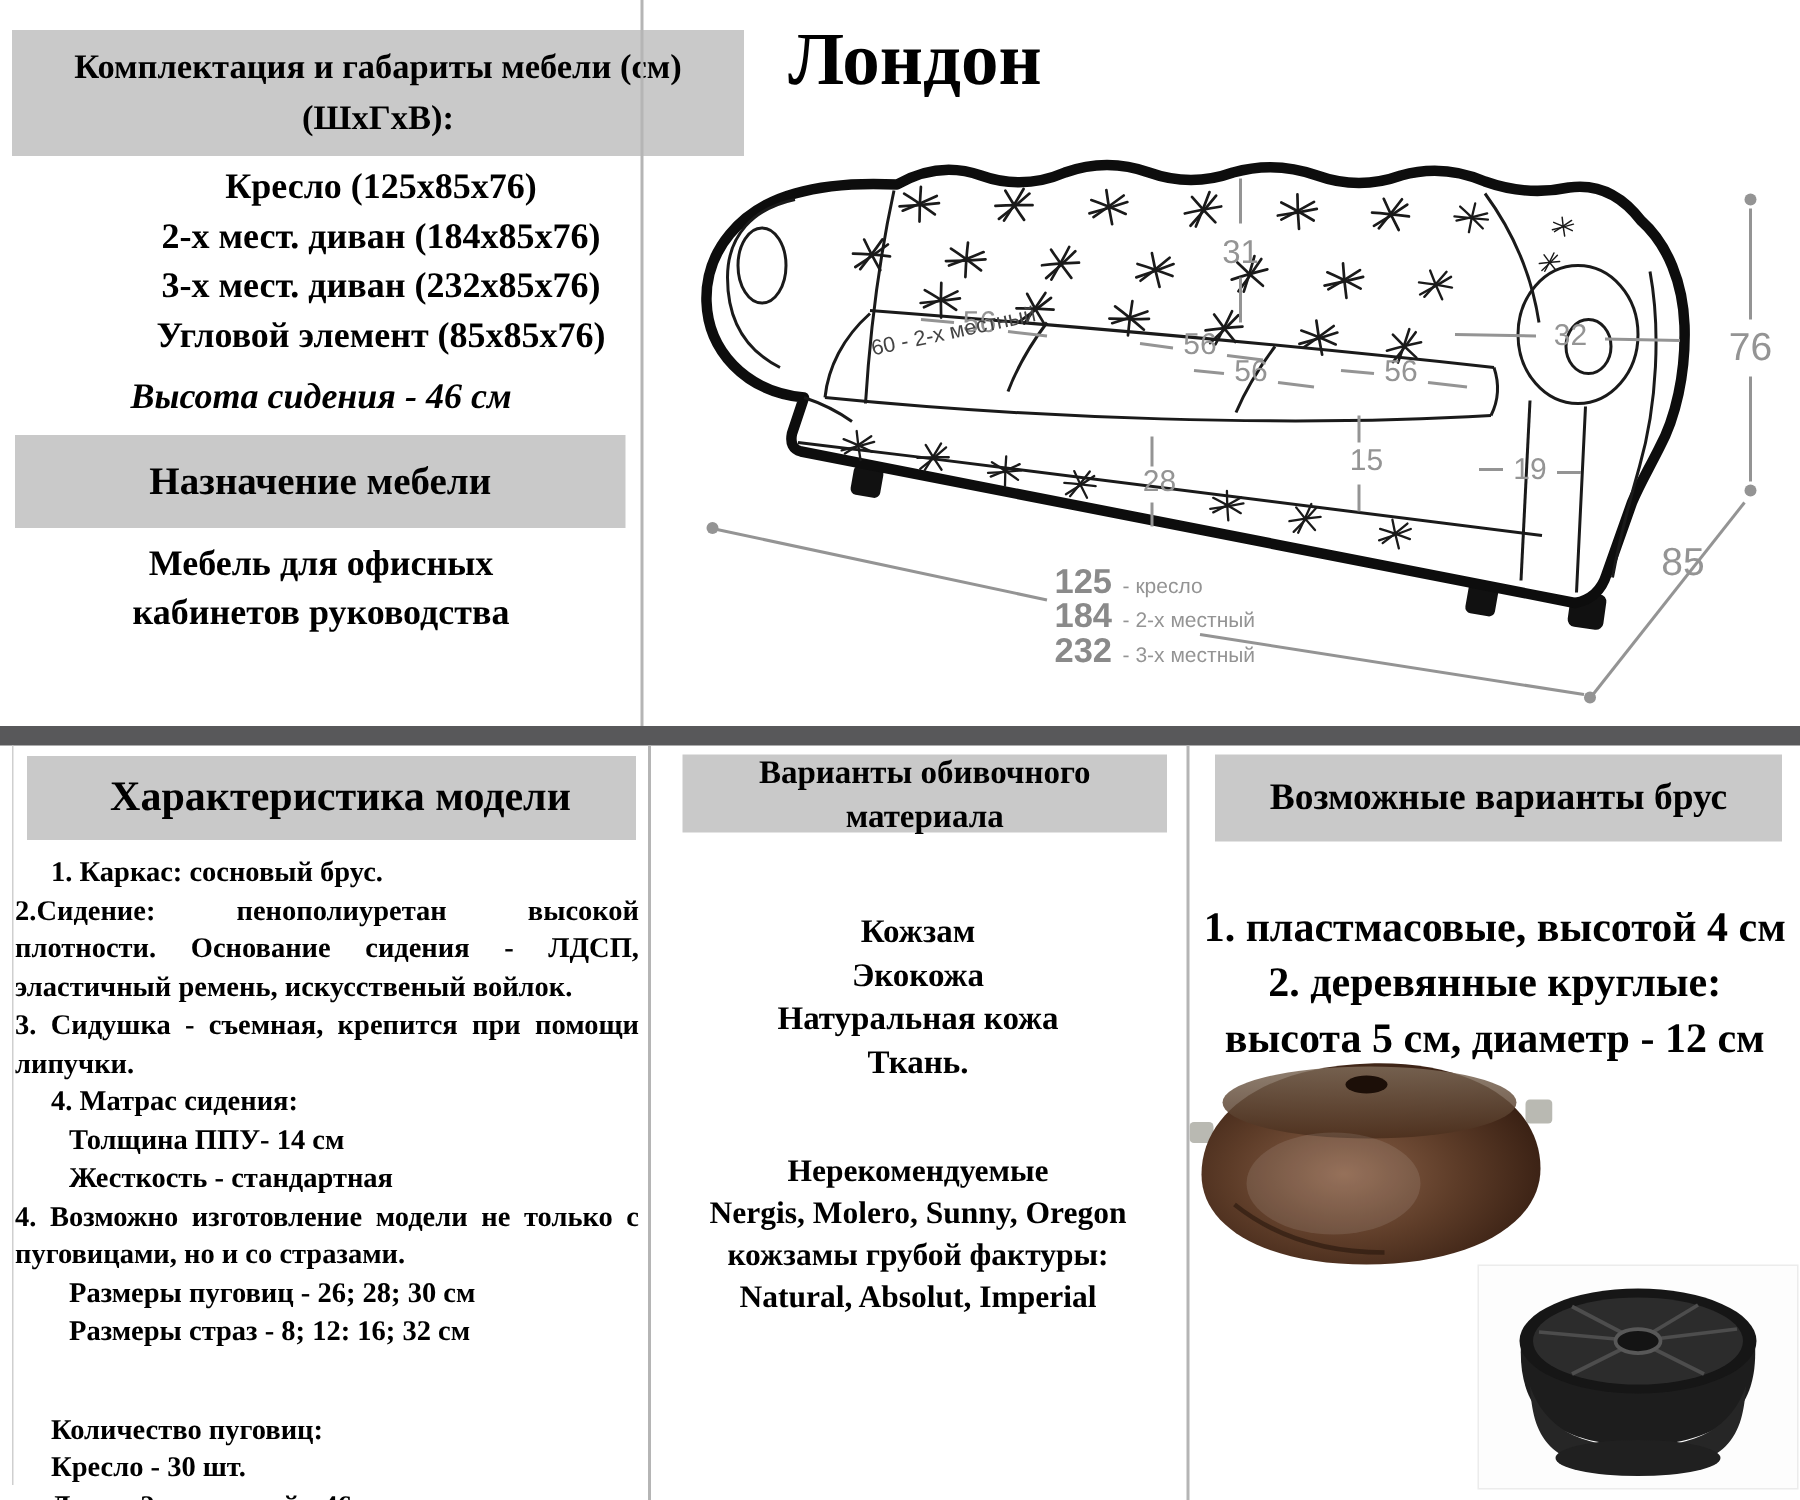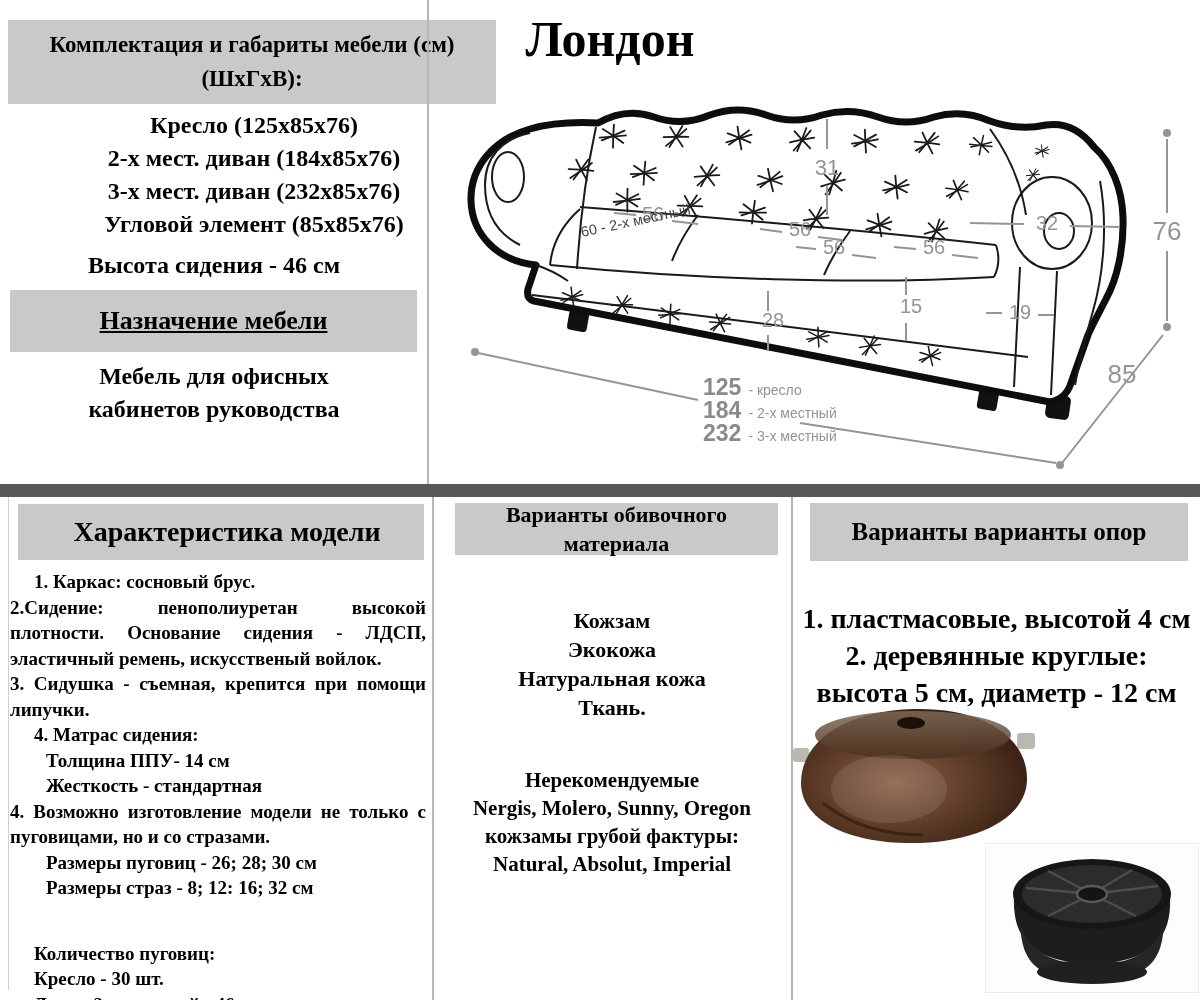--- a/index.html
+++ b/index.html
@@ -8,22 +8,22 @@
   .abs{position:absolute;}
   .graybox{background:#c9c9c9;display:flex;align-items:center;justify-content:center;
            text-align:center;font-weight:bold;}
   .centered{text-align:center;font-weight:bold;}
   .vline{background:#b5b5b5;width:2px;}
   .hband{background:#58585a;}
   .edge{background:#cfcfcf;width:1px;}
   
   .spec-header{left:8px;top:20px;width:412px;height:84px;font-size:23px;line-height:34px;padding:0 38px;box-sizing:content-box;}
   .spec-list{left:0;top:109px;width:508px;font-size:24px;line-height:33px;}
-  .seat-height{left:0;top:252px;width:428px;font-size:24px;}
-  .purpose-header{left:10px;top:290px;width:407px;height:62px;font-size:26px;text-decoration:underline;}
+  .seat-height{left:0;top:252px;width:428px;font-size:24px;font-style:italic;}
+  .purpose-header{left:10px;top:290px;width:407px;height:62px;font-size:26px;}
   .purpose-text{left:24px;top:360px;width:380px;font-size:24px;line-height:33px;}
   .purpose-text .inner{width:312px;margin:0 auto;}
   .main-title{left:430px;top:10px;width:360px;font-size:50px;font-weight:bold;text-align:center;}
   
   .char-header{left:18px;top:504px;width:394px;height:56px;font-size:28px;padding-left:12px;}
   .char-body{left:10px;top:569px;width:416px;font-size:19px;font-weight:bold;line-height:25.5px;}
   .char-body p{margin:0;}
   .char-body p.just{text-align:justify;}
   .char-body p.ind1{padding-left:24px;}
   .char-body p.ind2{padding-left:36px;}
@@ -231,21 +231,21 @@
     <div>Ткань.</div>
   </div>
   <div class="abs centered uph-note">
     <div>Нерекомендуемые</div>
     <div>Nergis, Molero, Sunny, Oregon</div>
     <div>кожзамы грубой фактуры:</div>
     <div>Natural, Absolut, Imperial</div>
   </div>
 
   <div class="abs graybox sup-header">
-    <span>Варианты варианты опор</span>
+    <span>Возможные варианты брус</span>
   </div>
   <div class="abs centered sup-options">
     <div>1. пластмасовые, высотой 4 см</div>
     <div>2. деревянные круглые:</div>
     <div>высота 5 см, диаметр - 12 см</div>
   </div>
 
   <svg class="abs" style="left:793px;top:693px;" width="242" height="166" viewBox="0 0 242 166">
     <defs>
       <radialGradient id="woodBody" cx="42%" cy="55%" r="75%">

